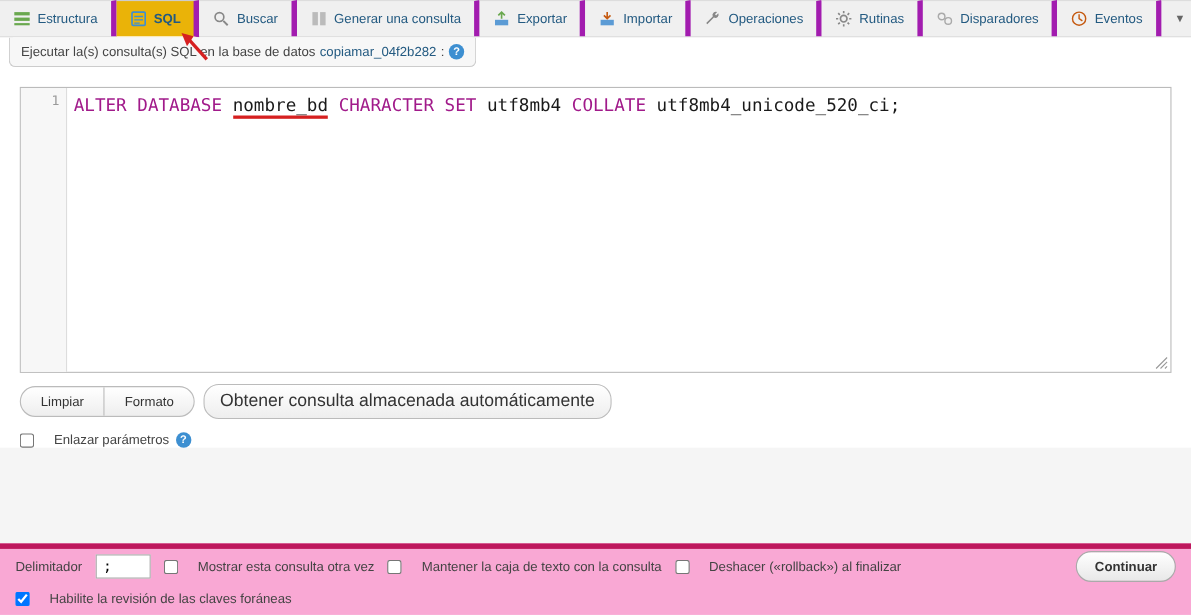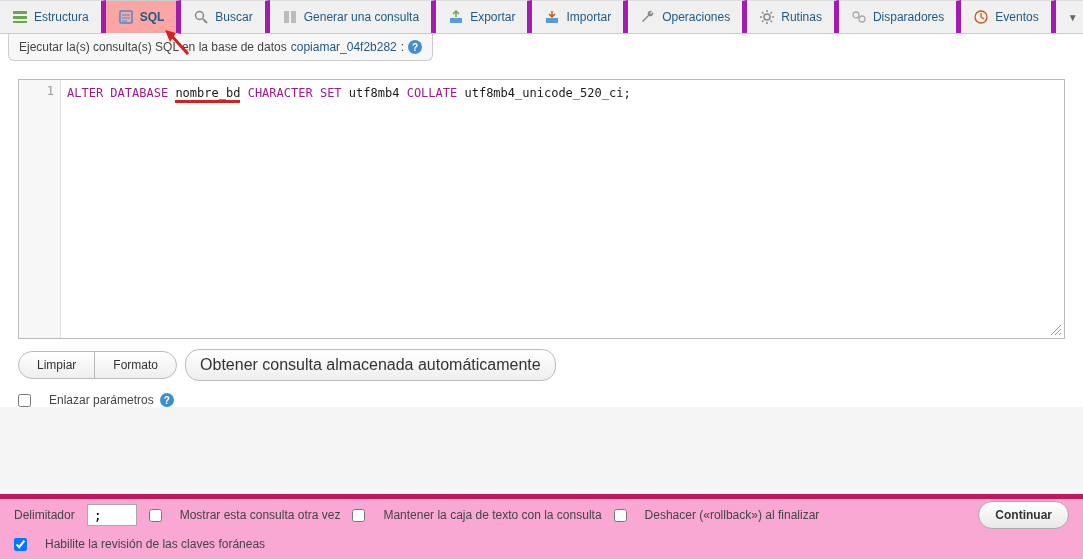--- a/index.html
+++ b/index.html
@@ -25,21 +25,21 @@
     padding: 0 12px;
     border-right: 5px solid #a21caf;
     color: #235a81;
     cursor: pointer;
     background: #f0f0f0;
     border-top: 1px solid #ddd;
     gap: 6px;
     white-space: nowrap;
   }
   .tab.active {
-    background: #fca5a5;
+    background: #eab308;
     border-top: 1px solid #ccc;
     border-bottom: 1px solid #fff;
     margin-bottom: -1px;
     font-weight: bold;
     color: #235a81;
   }
   .tab svg, .tab .icon-ph { width: 16px; height: 16px; flex-shrink: 0; }
   .arrow-annotation {
     position: absolute;
     left: 164px;
@@ -84,21 +84,21 @@
     text-align: right;
     padding: 4px 6px 0 0;
     color: #999;
     font-family: monospace;
     font-size: 12px;
   }
   .code {
     flex: 1;
     padding: 4px 6px;
     font-family: monospace;
-    font-size: 12px;
+    font-size: 16px;
     white-space: pre;
     color: #333;
     line-height: 1.5;
     position: relative;
   }
   .kw-alter { color: #a11a8a; }
   .kw-db { color: #a11a8a; }
   .kw-char { color: #a11a8a; }
   .kw-set { color: #a11a8a; }
   .kw-collate { color: #a11a8a; }

